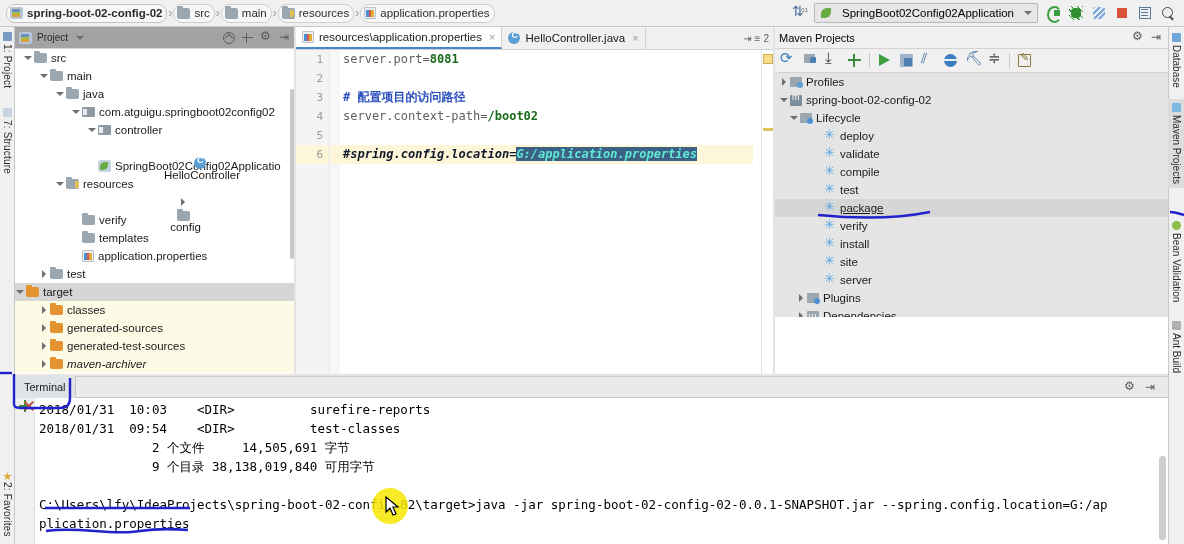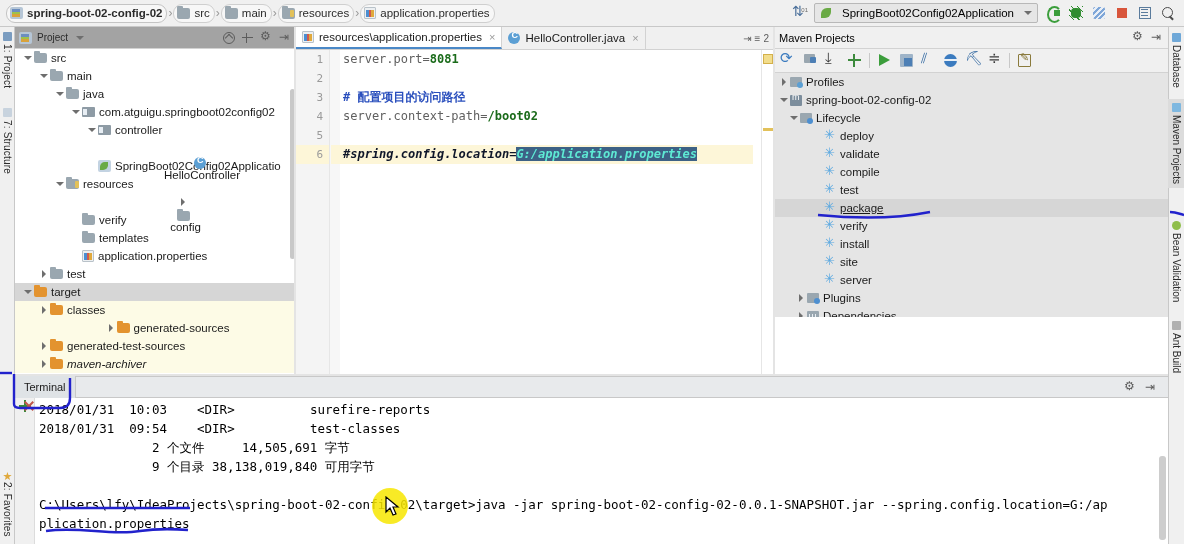--- a/index.html
+++ b/index.html
@@ -404,31 +404,31 @@
         <div class="trow" style="padding-left: 56px;">
           <span class="arrow "></span>
           <span class="fi props"></span>
           <span class="tlabel">application.properties</span>
         </div>
         <div class="trow" style="padding-left: 24px;">
           <span class="arrow right"></span>
           <span class="fi folder"></span>
           <span class="tlabel">test</span>
         </div>
-        <div class="trow target-hl sel" style="padding-left: 8px;">
+        <div class="trow target-hl sel" style="">
           <span class="arrow down"></span>
           <span class="fi folder orange"></span>
           <span class="tlabel">target</span>
         </div>
         <div class="trow target-hl" style="padding-left: 24px;">
           <span class="arrow right"></span>
           <span class="fi folder orange"></span>
           <span class="tlabel">classes</span>
         </div>
-        <div class="trow target-hl" style="padding-left: 24px; justify-content: center;">
+        <div class="trow target-hl" style="padding-left: 24px;">
           <span class="arrow right"></span>
           <span class="fi folder orange"></span>
           <span class="tlabel">generated-sources</span>
         </div>
         <div class="trow target-hl" style="padding-left: 24px;">
           <span class="arrow right"></span>
           <span class="fi folder orange"></span>
           <span class="tlabel">generated-test-sources</span>
         </div>
         <div class="trow target-hl" style="padding-left: 24px; font-style: italic;">

